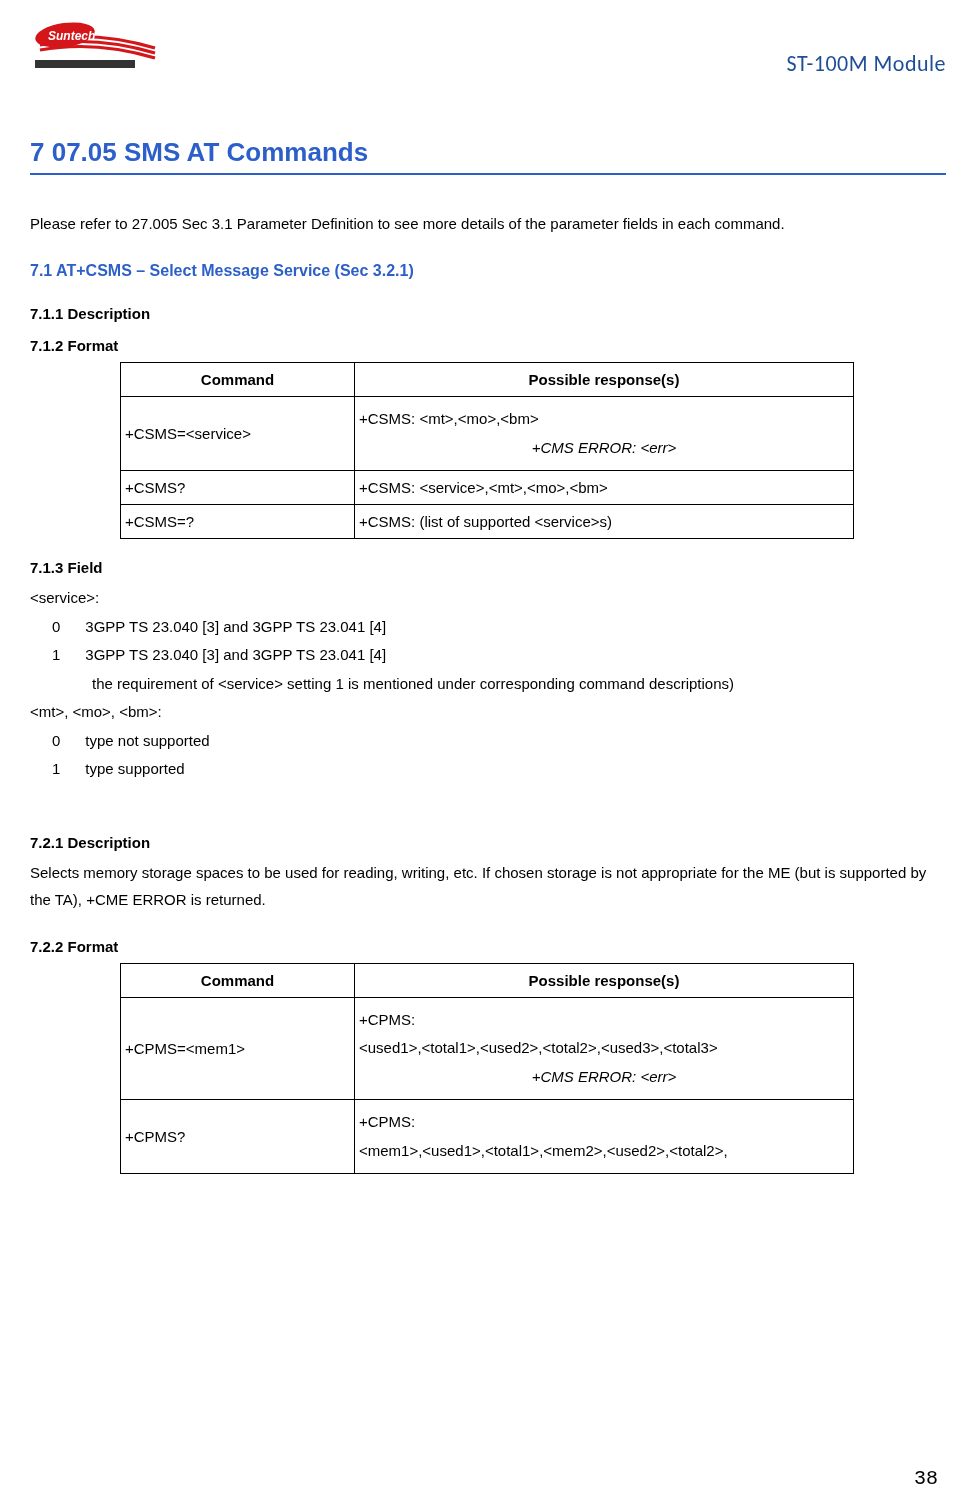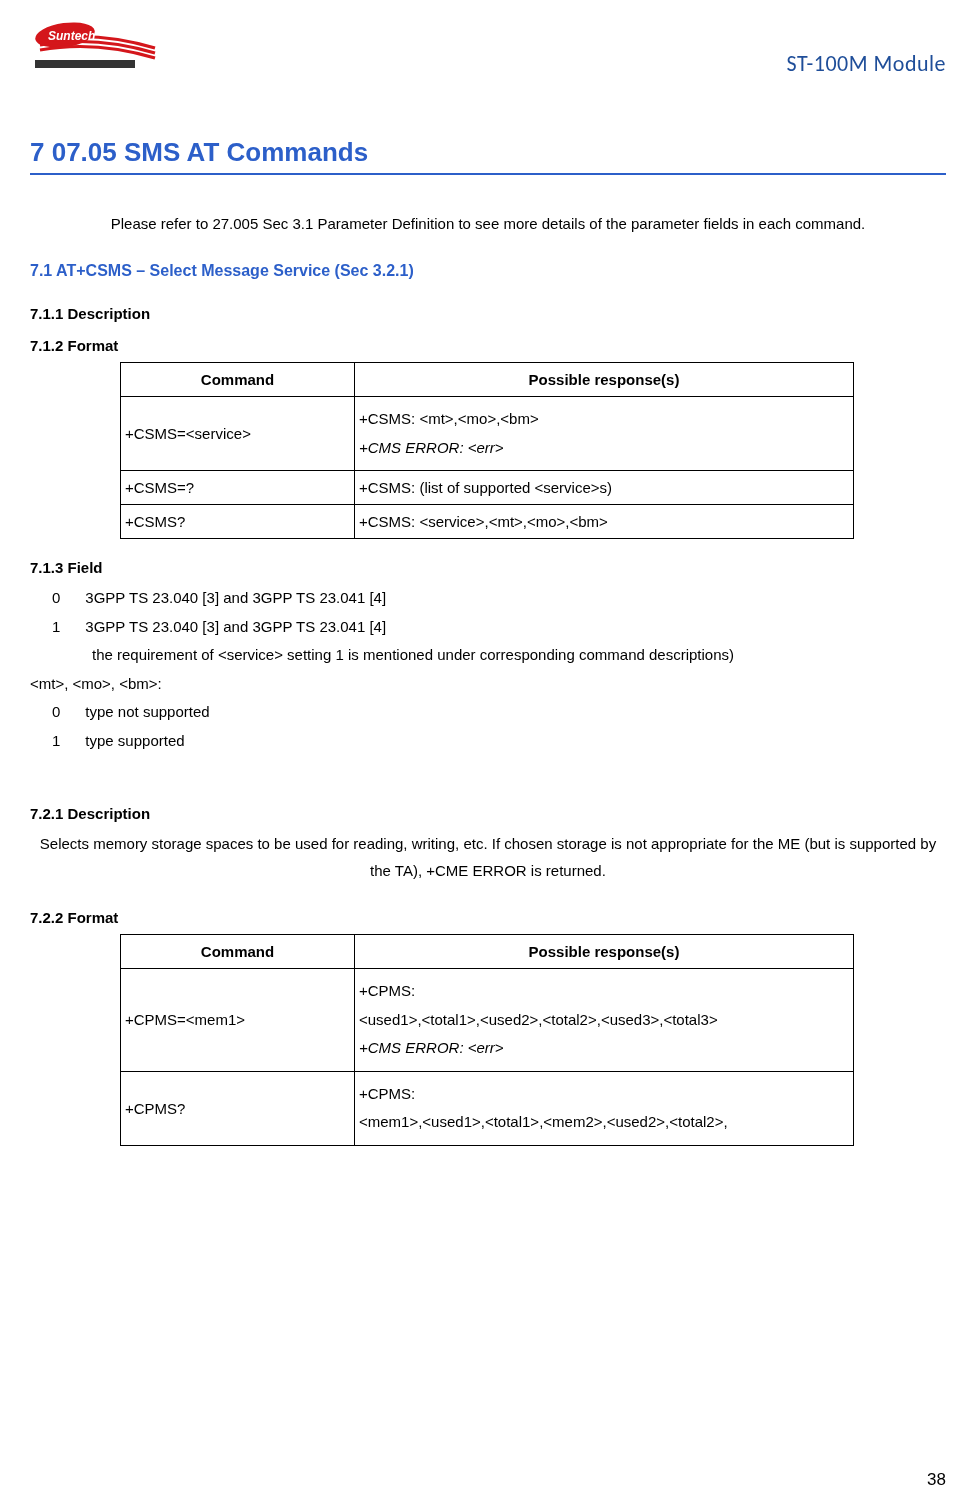--- a/index.html
+++ b/index.html
@@ -45,21 +45,20 @@
     }
     .section-underline {
       border-bottom: 2px solid #2c5fc9;
       margin-bottom: 35px;
     }
     .body-text {
       font-size: 15px;
       line-height: 1.8;
       color: #000;
       margin-bottom: 25px;
-      text-align: center;
     }
     .subsection-title {
       color: #2c5fc9;
       font-size: 16px;
       font-weight: bold;
       margin-bottom: 25px;
       margin-top: 10px;
     }
     .subsubsection-title {
       color: #000000;
@@ -86,37 +85,38 @@
       text-align: center;
     }
     .col-cmd {
       width: 225px;
     }
     .col-resp {
       width: 490px;
     }
     .italic {
       font-style: italic;
+      text-align: center;
     }
     .field-line {
       font-size: 15px;
       line-height: 1.9;
     }
     .indent-1 {
       padding-left: 22px;
     }
     .indent-2 {
       padding-left: 62px;
     }
     .page-number {
       position: absolute;
       bottom: 20px;
-      right: 30px;
-      font-family: Liberation Sans, sans-serif;
-      font-size: 17px;
+      right: 38px;
+      font-family: Liberation Mono, monospace;
+      font-size: 20px;
     }
     .cell-multiline div {
       line-height: 1.9;
     }
   </style>
 </head>
 <body>
 
 <div class="page">
   <div class="header">
@@ -151,31 +151,32 @@
       <th class="col-resp">Possible response(s)</th>
     </tr>
     <tr>
       <td>+CSMS=&lt;service&gt;</td>
       <td class="cell-multiline">
         <div>+CSMS: &lt;mt&gt;,&lt;mo&gt;,&lt;bm&gt;</div>
         <div class="italic">+CMS ERROR: &lt;err&gt;</div>
       </td>
     </tr>
     <tr>
+      <td>+CSMS?</td>
+      <td>+CSMS: &lt;service&gt;,&lt;mt&gt;,&lt;mo&gt;,&lt;bm&gt;</td>
+    </tr>
+    <tr>
       <td>+CSMS=?</td>
       <td>+CSMS: (list of supported &lt;service&gt;s)</td>
     </tr>
-    <tr>
-      <td>+CSMS?</td>
-      <td>+CSMS: &lt;service&gt;,&lt;mt&gt;,&lt;mo&gt;,&lt;bm&gt;</td>
-    </tr>
   </tbody>
     </table>
 
   <div class="subsubsection-title">7.1.3 Field</div>
+  <div class="field-line">&lt;service&gt;:</div>
   <div class="field-line indent-1">0&nbsp;&nbsp;&nbsp;&nbsp;&nbsp;&nbsp;3GPP TS 23.040 [3] and 3GPP TS 23.041 [4]</div>
   <div class="field-line indent-1">1&nbsp;&nbsp;&nbsp;&nbsp;&nbsp;&nbsp;3GPP TS 23.040 [3] and 3GPP TS 23.041 [4]</div>
   <div class="field-line indent-2">the requirement of &lt;service&gt; setting 1 is mentioned under corresponding command descriptions)</div>
   <div class="field-line">&lt;mt&gt;, &lt;mo&gt;, &lt;bm&gt;:</div>
   <div class="field-line indent-1">0&nbsp;&nbsp;&nbsp;&nbsp;&nbsp;&nbsp;type not supported</div>
   <div class="field-line indent-1">1&nbsp;&nbsp;&nbsp;&nbsp;&nbsp;&nbsp;type supported</div>
 
   <div style="height:35px"></div>
 
 

